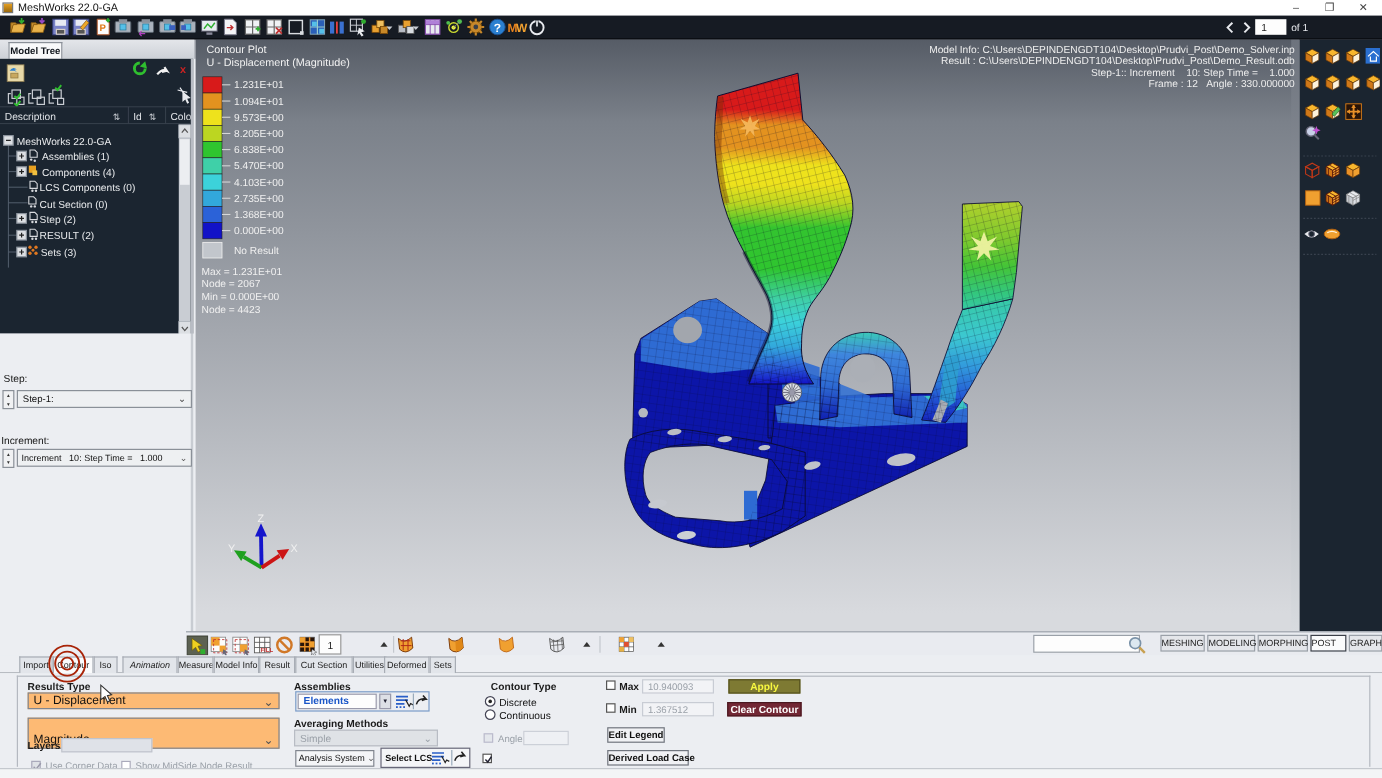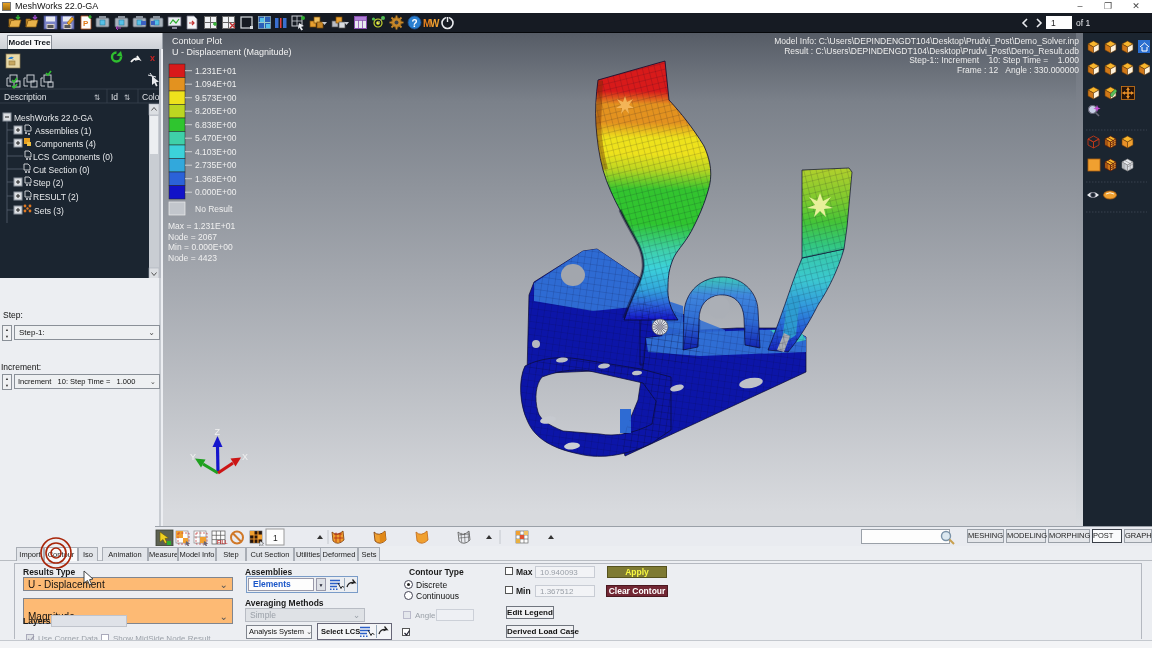--- a/index.html
+++ b/index.html
@@ -691,24 +691,24 @@
   <div class="rtab abs" style="left:967px; width:37px;">MESHING</div>
   <div class="rtab abs" style="left:1006px; width:40px;">MODELING</div>
   <div class="rtab abs" style="left:1048px; width:42px;">MORPHING</div>
   <div class="rtab abs" style="left:1092px; width:30px; background:#fafbfc; border-color:#3a3f48;">POST</div>
   <div class="rtab abs" style="left:1124px; width:28px;">GRAPH</div>
 
   <div id="tabrow" class="abs"></div>
   <div class="btab abs" style="left:16px; width:28px;">Import</div>
   <div class="btab active abs" style="left:44px; width:34px;">Contour</div>
   <div class="btab abs" style="left:78px; width:20px;">Iso</div>
-  <div class="btab abs" style="left:102px; width:46px;">Animation</div>
+  <div class="btab abs" style="left:102px; width:46px;font-style:italic;">Animation</div>
   <div class="btab abs" style="left:148px; width:30px;">Measure</div>
   <div class="btab abs" style="left:178px; width:38px;">Model Info</div>
-  <div class="btab abs" style="left:216px; width:30px;">Step</div>
+  <div class="btab abs" style="left:216px; width:30px;">Result</div>
   <div class="btab abs" style="left:246px; width:48px;">Cut Section</div>
   <div class="btab abs" style="left:294px; width:28px;">Utilities</div>
   <div class="btab abs" style="left:320px; width:38px;">Deformed</div>
   <div class="btab abs" style="left:358px; width:22px;">Sets</div>
 
   <svg class="abs" style="left:38px; top:535px; z-index:30;" width="36" height="36">
     <circle cx="18" cy="18" r="15" fill="none" stroke="#a82408" stroke-width="1.6"></circle>
     <circle cx="18" cy="18" r="10" fill="none" stroke="#a82408" stroke-width="1.6"></circle>
     <circle cx="18" cy="18" r="5" fill="none" stroke="#a82408" stroke-width="1.6"></circle>
   </svg>

